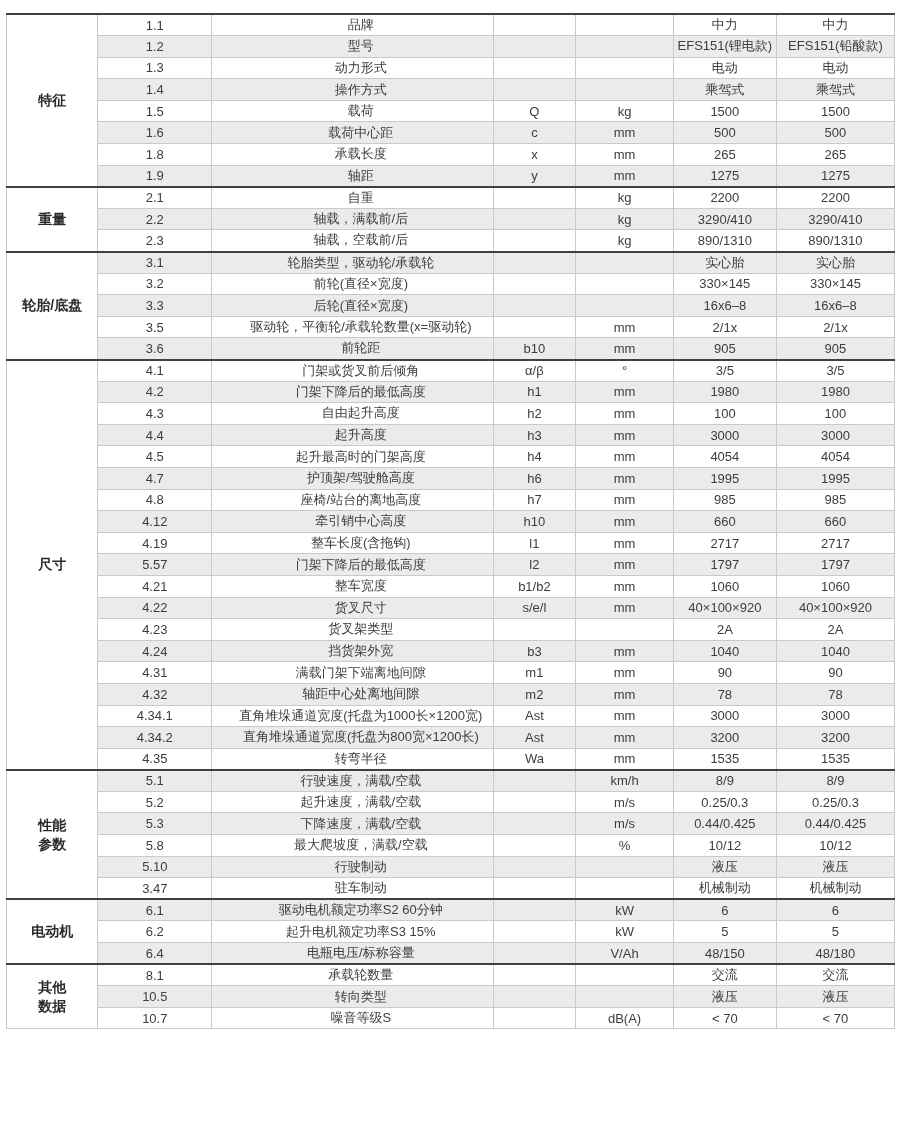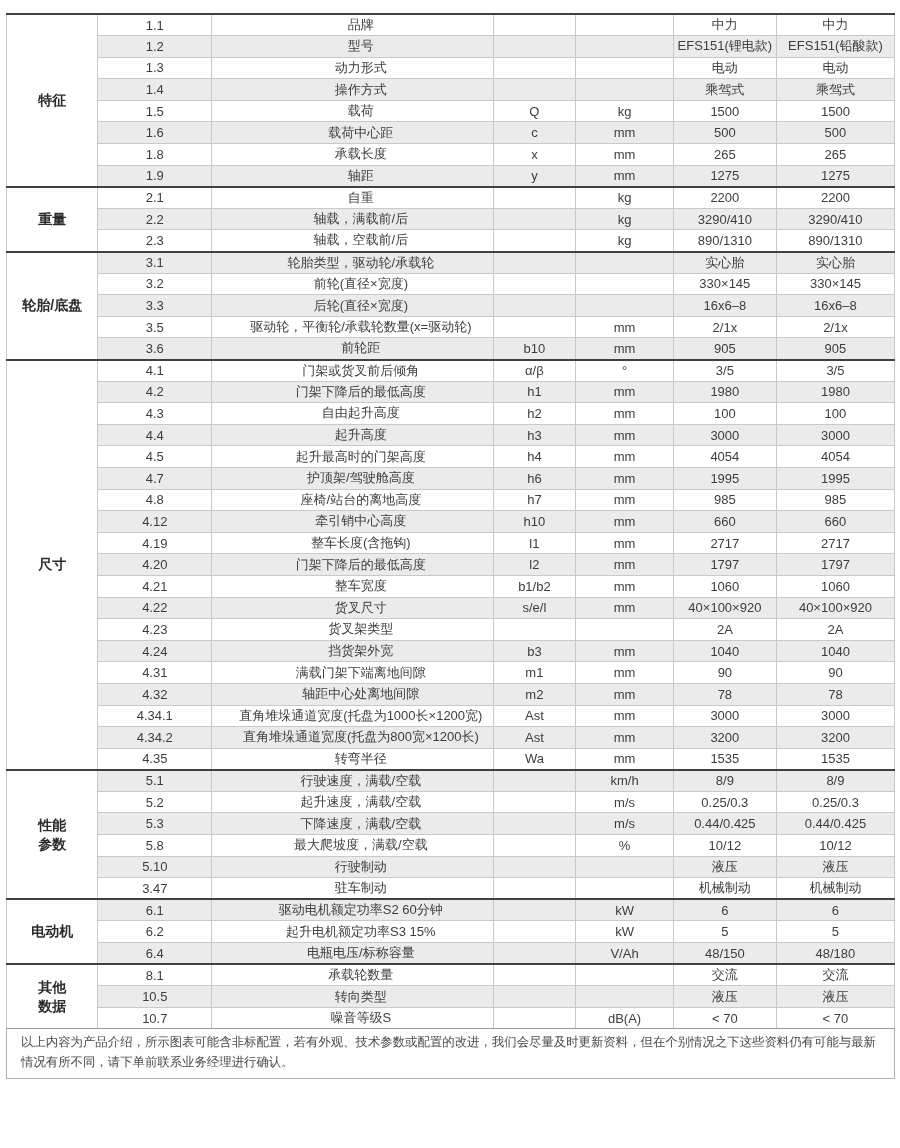--- a/index.html
+++ b/index.html
@@ -285,21 +285,21 @@
         </tr>
         <tr>
           <td class="c-num">4.19</td>
           <td class="c-name">整车长度(含拖钩)</td>
           <td class="c-sym">l1</td>
           <td class="c-unit">mm</td>
           <td class="c-val">2717</td>
           <td class="c-val">2717</td>
         </tr>
         <tr class="stripe">
-          <td class="c-num">4.20</td>
+          <td class="c-num">5.57</td>
           <td class="c-name">门架下降后的最低高度</td>
           <td class="c-sym">l2</td>
           <td class="c-unit">mm</td>
           <td class="c-val">1797</td>
           <td class="c-val">1797</td>
         </tr>
         <tr>
           <td class="c-num">4.21</td>
           <td class="c-name">整车宽度</td>
           <td class="c-sym">b1/b2</td>
@@ -468,15 +468,14 @@
           <td class="c-num">10.7</td>
           <td class="c-name">噪音等级S</td>
           <td class="c-sym"></td>
           <td class="c-unit">dB(A)</td>
           <td class="c-val">&lt; 70</td>
           <td class="c-val">&lt; 70</td>
         </tr>
       </tbody>
   </table>
 
-  <div class="footer">以上内容为产品介绍，所示图表可能含非标配置，若有外观、技术参数或配置的改进，我们会尽量及时更新资料，但在个别情况之下这些资料仍有可能与最新情况有所不同，请下单前联系业务经理进行确认。</div>
 
 </div>
 
 </body></html>

